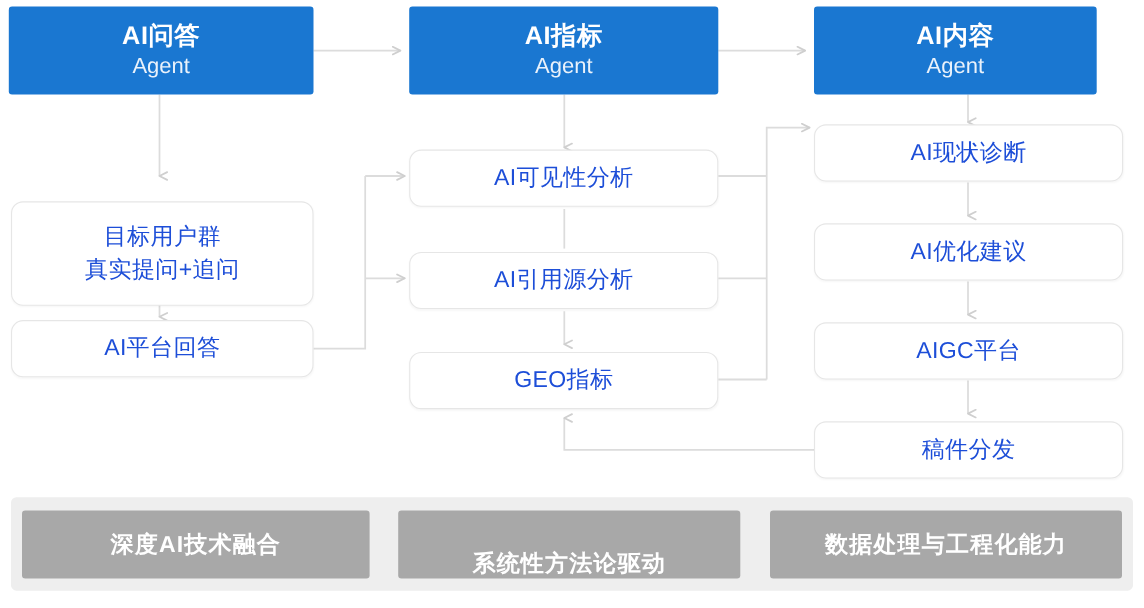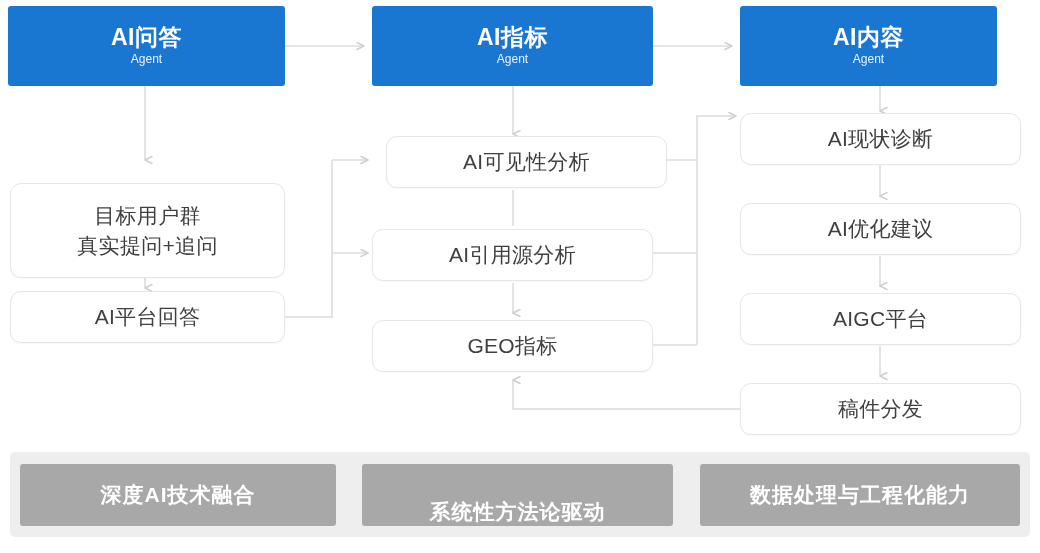--- a/index.html
+++ b/index.html
@@ -36,21 +36,21 @@
     color:#ffffff;
   }
   .agent-title{
     font-size:23px;
     font-weight:bold;
     line-height:1.15;
     letter-spacing:.5px;
     color:#ffffff;
   }
   .agent-sub{
-    font-size:12px;
+    font-size:20px;
     font-weight:normal;
     line-height:1.3;
     margin-top:1px;
     color:#eaf2fb;
   }
 
   
   .card{
     position:absolute;
     background:#ffffff;
@@ -58,21 +58,21 @@
     border-radius:11px;
     display:flex;
     flex-direction:column;
     align-items:center;
     justify-content:center;
     box-sizing:border-box;
     box-shadow:0 1px 2px rgba(0,0,0,0.035);
   }
   .card-line{
     font-size:21px;
-    color:#404040;
+    color:#1d4ed8;
     line-height:1.42;
     white-space:nowrap;
     letter-spacing:.3px;
   }
 
   
   .footer-panel{
     position:absolute;
     left:10px;
     top:452px;
@@ -168,21 +168,21 @@
 
   <div class="card" style="left:10px;top:163px;width:275px;height:95px;margin-top:20px;">
     <div class="card-line">目标用户群</div>
     <div class="card-line">真实提问+追问</div>
   </div>
 
   <div class="card" style="left:10px;top:291px;width:275px;height:52px;">
     <div class="card-line">AI平台回答</div>
   </div>
 
-  <div class="card" style="left:372px;top:136px;width:281px;height:52px;margin-left:14px;">
+  <div class="card" style="left:372px;top:136px;width:281px;height:52px;">
     <div class="card-line">AI可见性分析</div>
   </div>
 
   <div class="card" style="left:372px;top:229px;width:281px;height:52px;">
     <div class="card-line">AI引用源分析</div>
   </div>
 
   <div class="card" style="left:372px;top:320px;width:281px;height:52px;text-align:center;">
     <div class="card-line">GEO指标</div>
   </div>

